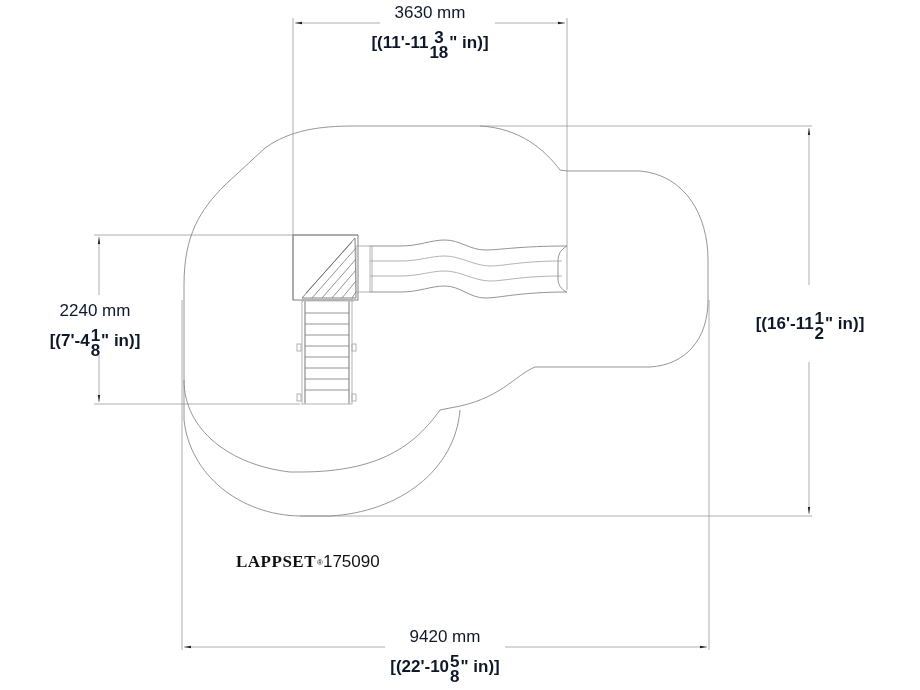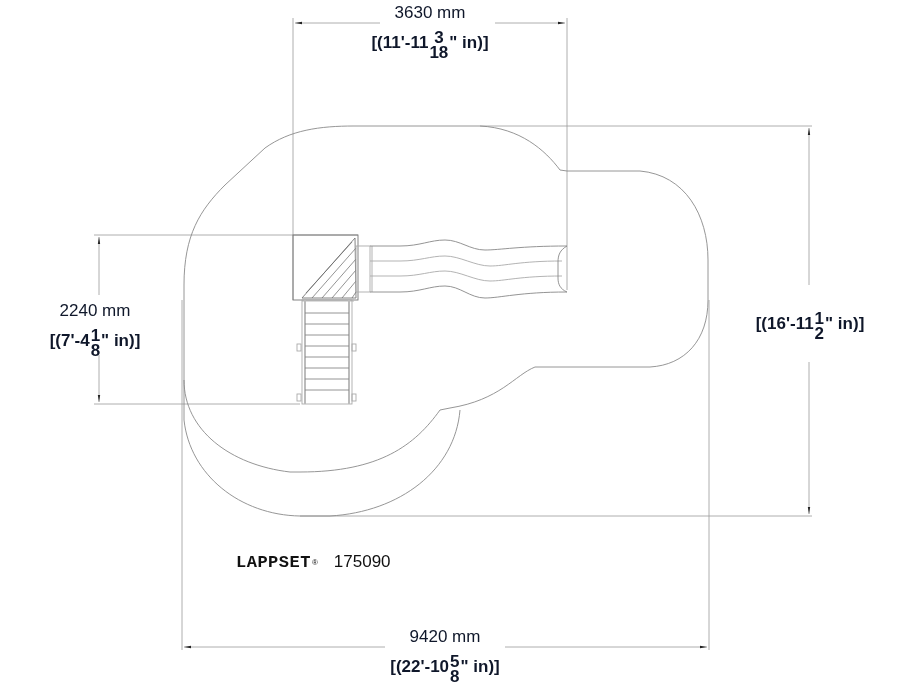--- a/index.html
+++ b/index.html
@@ -5,23 +5,23 @@
     html, body { margin: 0; padding: 0; background: #ffffff; }
     body { width: 920px; height: 690px; position: relative; overflow: hidden;
            font-family: "Liberation Sans", sans-serif; color: #111; }
     #drawing { position: absolute; left: 0; top: 0; width: 920px; height: 690px; }
     .dim { position: absolute; text-align: center; font-size: 17px; line-height: 1; color: #0f172a; }
     .dim .mm { display: block; white-space: nowrap; }
     .dim .imp { display: block; white-space: nowrap; margin-top: 8px; font-weight: bold; }
     .frac { display: inline-block; vertical-align: middle; text-align: center; font-size: 17px; line-height: 15px; margin: 0 1px; position: relative; top: 1px; }
     .frac span { display: block; }
     .info { position: absolute; left: 236px; top: 550px; font-size: 17px; line-height: 24px; color: #111; }
-    .brand { font-weight: bold; font-size: 17px; letter-spacing: 0.5px; font-family: Liberation Mono, monospace; text-align: right; }
+    .brand { font-weight: bold; font-size: 17px; letter-spacing: 0.5px; font-family: Liberation Serif, serif; text-align: right; }
     .reg { font-size: 8px; vertical-align: middle; margin-left: 1px; }
-    .code { margin-left: 16px; }
+    .code { margin-left: 0; }
   </style>
 </head>
 <body>
 
 <svg id="drawing" viewBox="0 0 920 690" xmlns="http://www.w3.org/2000/svg">
   <defs>
     <marker id="arr" markerWidth="10" markerHeight="6" refX="9" refY="3" orient="auto">
       <path d="M0,1.5 L9,3 L0,4.5 Z" fill="#222"></path>
     </marker>
   </defs>

